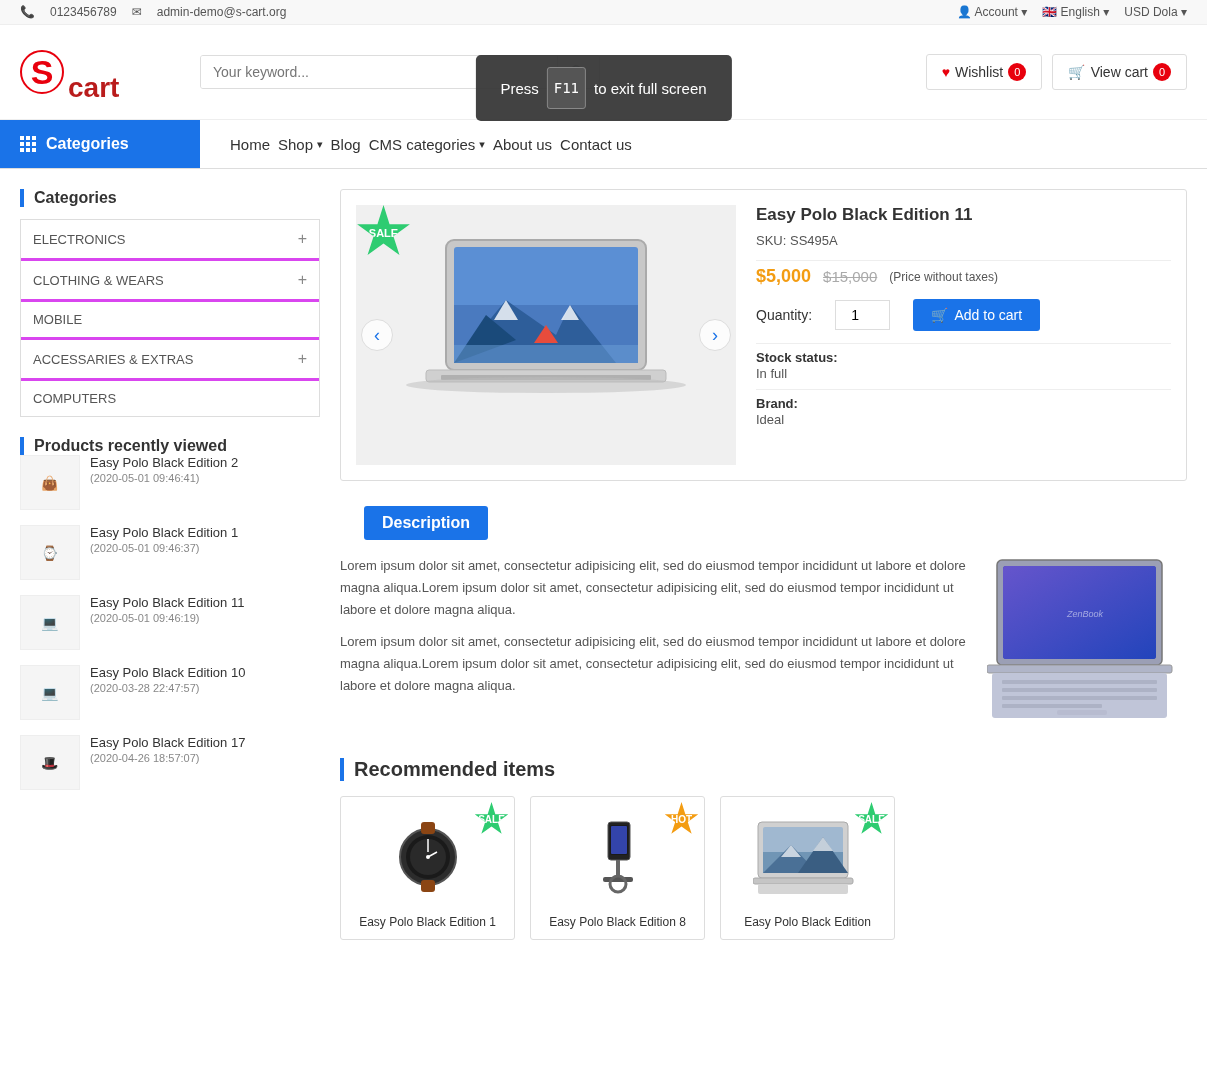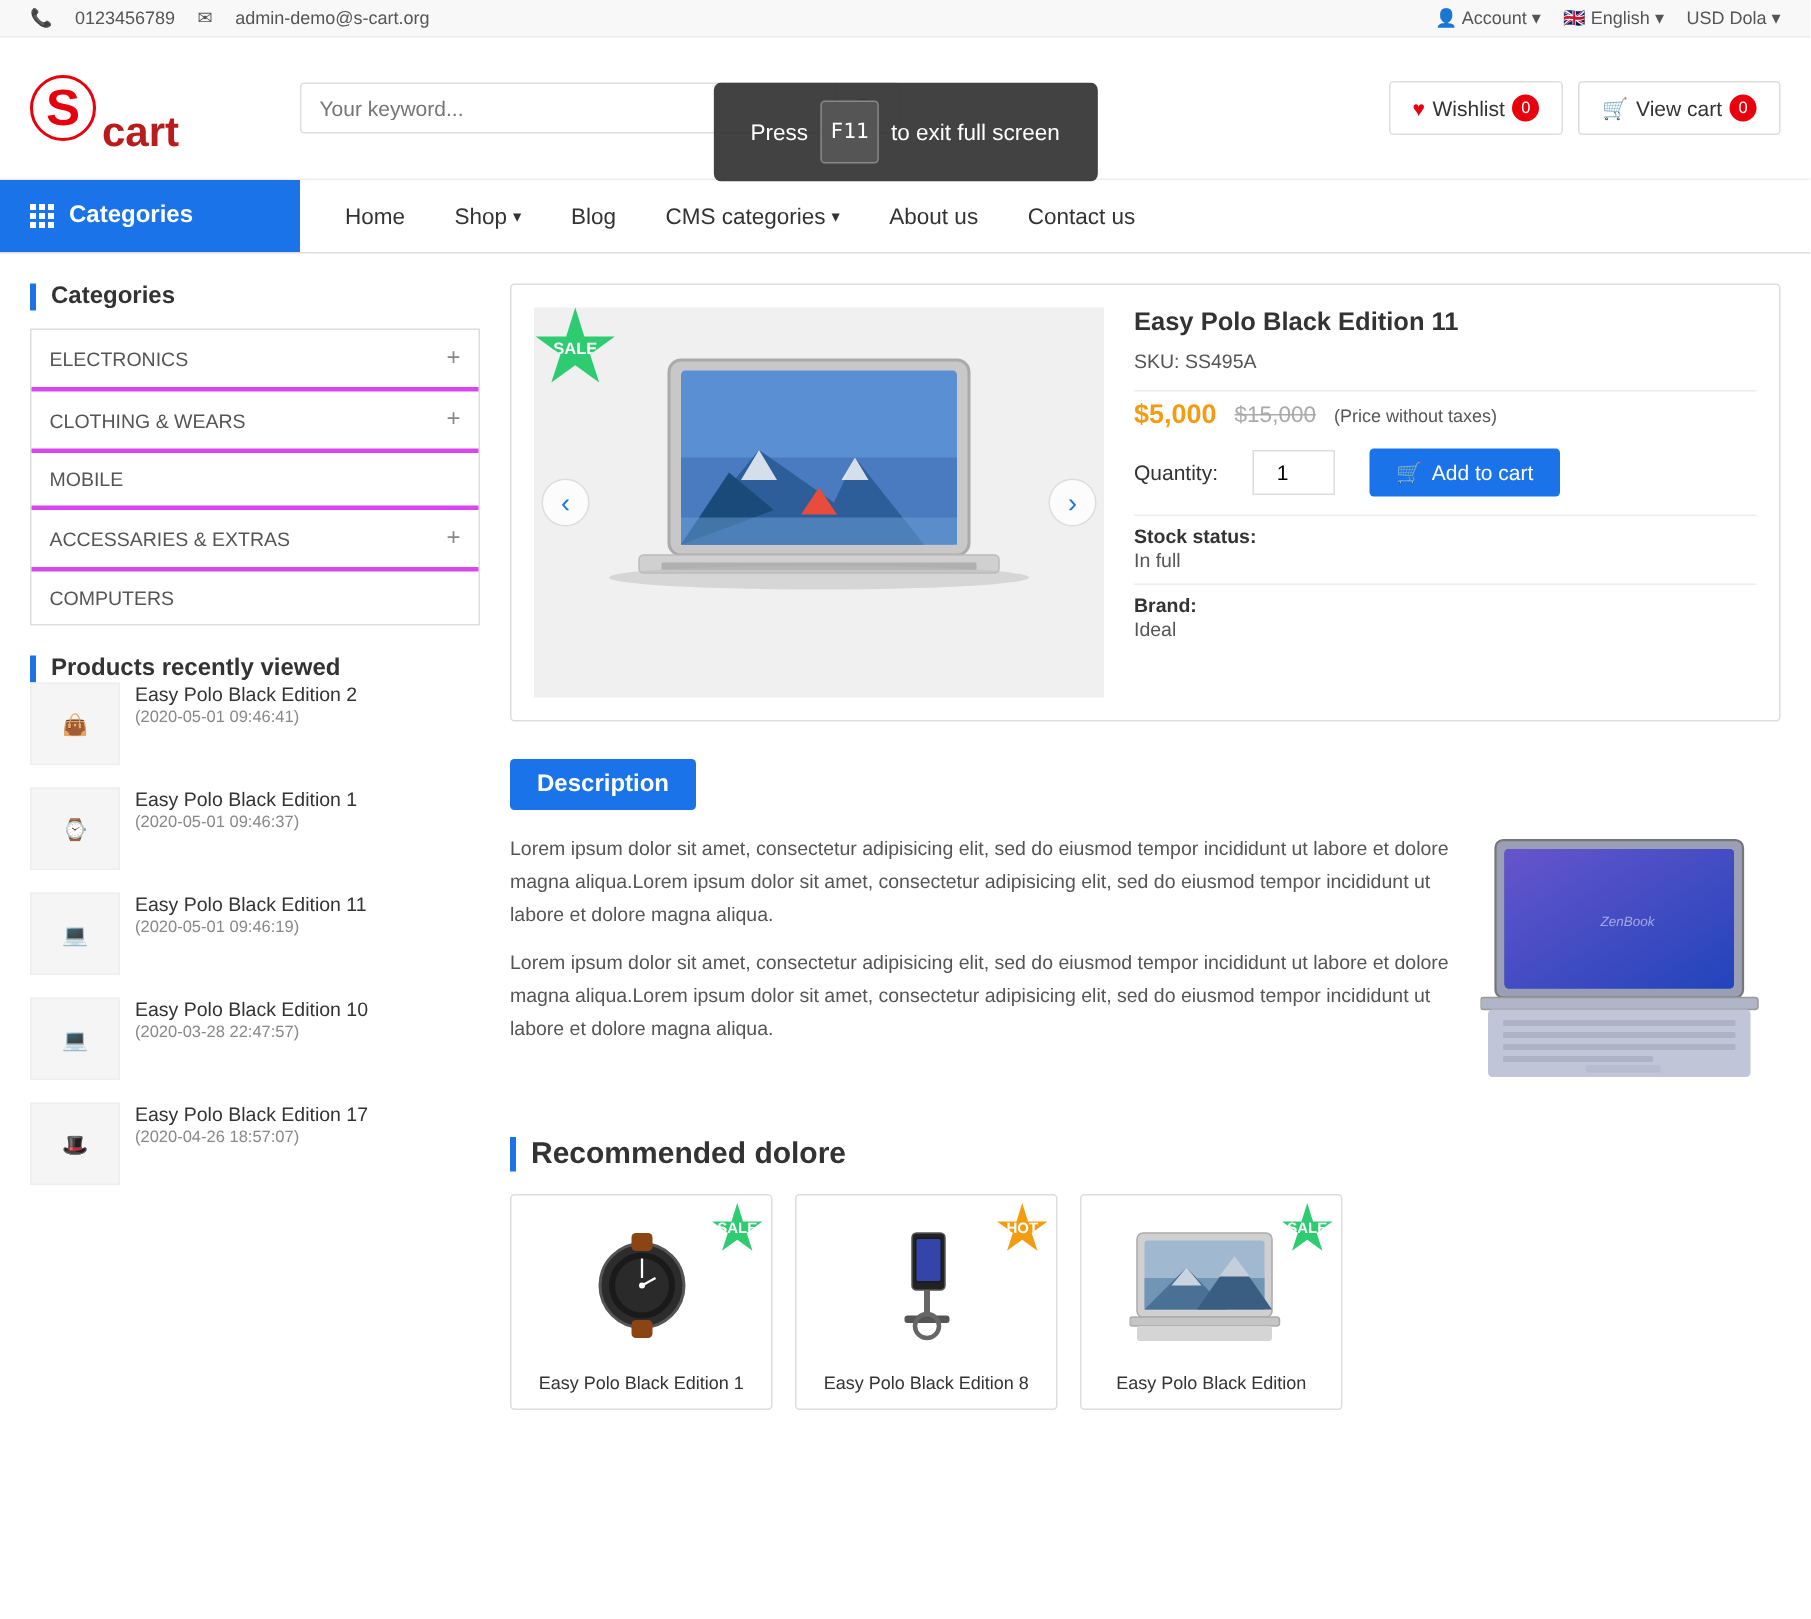--- a/index.html
+++ b/index.html
@@ -72,21 +72,21 @@
     }
     .categories-btn {
       background: #1a73e8; color: #fff;
       padding: 15px 20px; display: flex; align-items: center; gap: 10px;
       font-size: 16px; font-weight: bold; cursor: pointer; min-width: 200px;
       border: none;
     }
     .grid-icon { display: grid; grid-template-columns: 1fr 1fr 1fr; gap: 2px; width: 16px; height: 16px; }
     .grid-icon span { background: #fff; display: block; }
 
-    .nav-links { display: flex; gap: 33px; padding: 15px 30px; align-items: center; }
+    .nav-links { display: flex; gap: 8px; padding: 15px 30px; align-items: center; }
     .nav-links a { text-decoration: none; color: #333; font-size: 15px; }
     .nav-links .dropdown { display: flex; align-items: center; gap: 4px; cursor: pointer; }
     .nav-links .dropdown::after { content: '▾'; font-size: 11px; }
 
     
     .main-content { display: flex; padding: 20px; gap: 20px; max-width: 1207px; }
 
     
     .sidebar { width: 300px; flex-shrink: 0; }
     .sidebar-section-title {
@@ -152,20 +152,21 @@
     .stock-row, .brand-row { margin-bottom: 8px; }
     .stock-label, .brand-label { font-weight: bold; font-size: 13px; }
     .stock-val, .brand-val { font-size: 13px; color: #555; }
 
     
     .desc-btn {
       background: #1a73e8; color: #fff; border: none;
       padding: 8px 18px; font-size: 16px; font-weight: bold;
       cursor: pointer; border-radius: 3px; margin-bottom: 15px;
       display: inline-block;
+      margin-left: 24px;
     }
     .desc-text { font-size: 13px; color: #555; line-height: 1.7; margin-bottom: 10px; }
     .desc-area { display: flex; gap: 15px; align-items: flex-start; }
     .desc-texts { flex: 1; }
     .desc-laptop-img { width: 200px; flex-shrink: 0; }
 
     
     .recommended-title {
       font-size: 20px; font-weight: bold; margin-bottom: 15px;
       border-left: 4px solid #1a73e8; padding-left: 10px;
@@ -437,21 +438,21 @@
             <rect x="15" y="141" width="155" height="4" rx="1" fill="#adb2c5"></rect>
             <rect x="15" y="149" width="100" height="4" rx="1" fill="#adb2c5"></rect>
 
             <rect x="70" y="155" width="50" height="5" rx="2" fill="#b8bcd0"></rect>
           </svg>
         </div>
       </div>
     </div>
 
     <div class="recommended-section">
-      <div class="recommended-title">Recommended dolore</div>
+      <div class="recommended-title">Recommended items</div>
       <div class="rec-items">
 
         <div class="rec-item">
           <div style="position:absolute;top:5px;right:5px;background:#2ecc71;color:#fff;font-size:10px;font-weight:bold;width:35px;height:35px;clip-path:polygon(50% 0%, 61% 35%, 98% 35%, 68% 57%, 79% 91%, 50% 70%, 21% 91%, 32% 57%, 2% 35%, 39% 35%);display:flex;align-items:center;justify-content:center;">SALE</div>
           <div class="rec-img">
             <svg width="70" height="80" viewBox="0 0 70 80">
               <circle cx="35" cy="40" r="28" fill="#2c2c2c" stroke="#555" stroke-width="2"></circle>
               <circle cx="35" cy="40" r="22" fill="#1a1a1a"></circle>
               <circle cx="35" cy="40" r="18" fill="#2a2a2a"></circle>
               <line x1="35" y1="22" x2="35" y2="35" stroke="white" stroke-width="1.5"></line>

